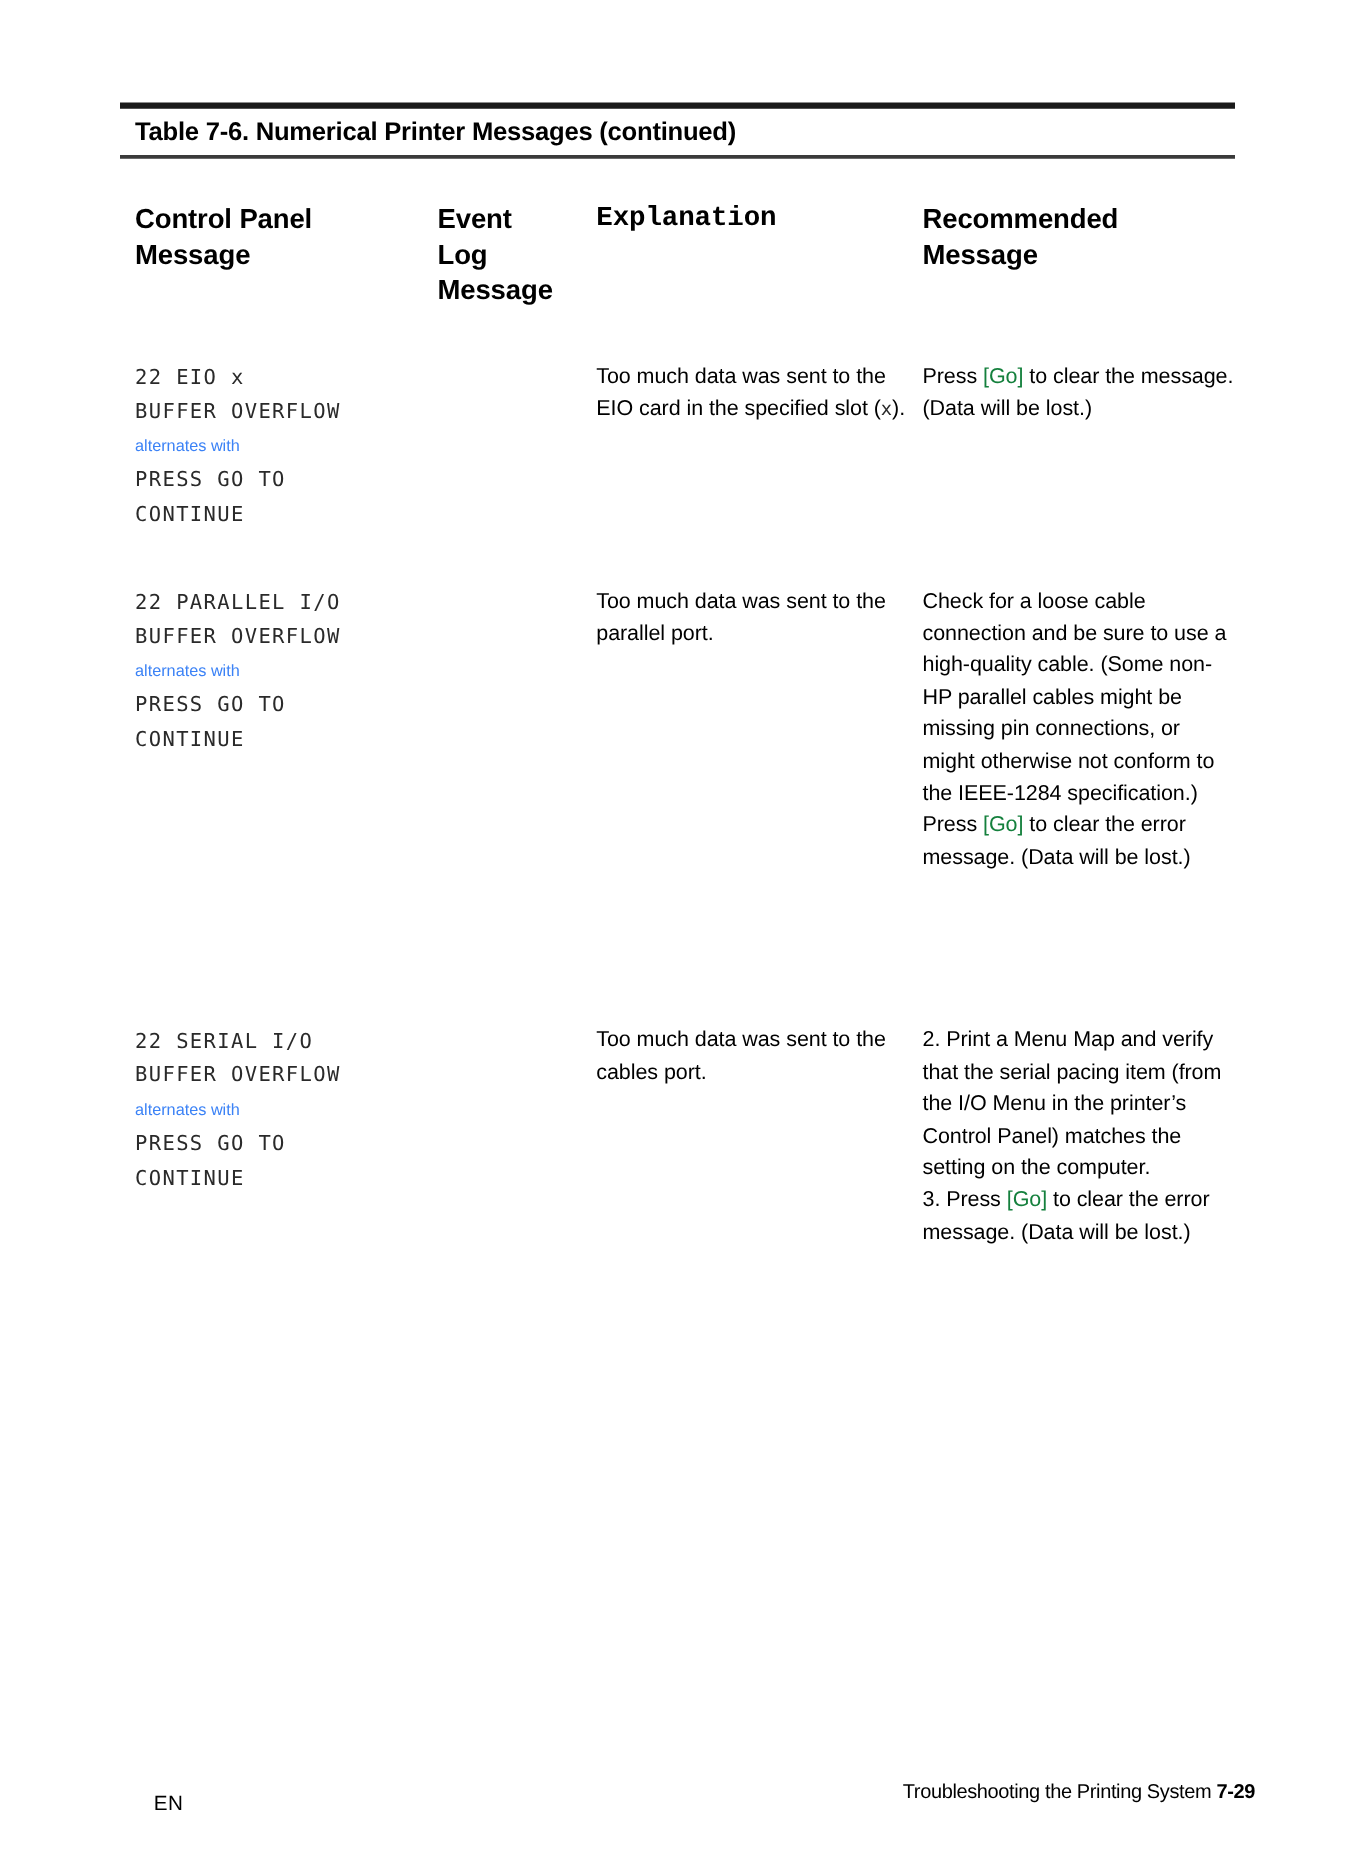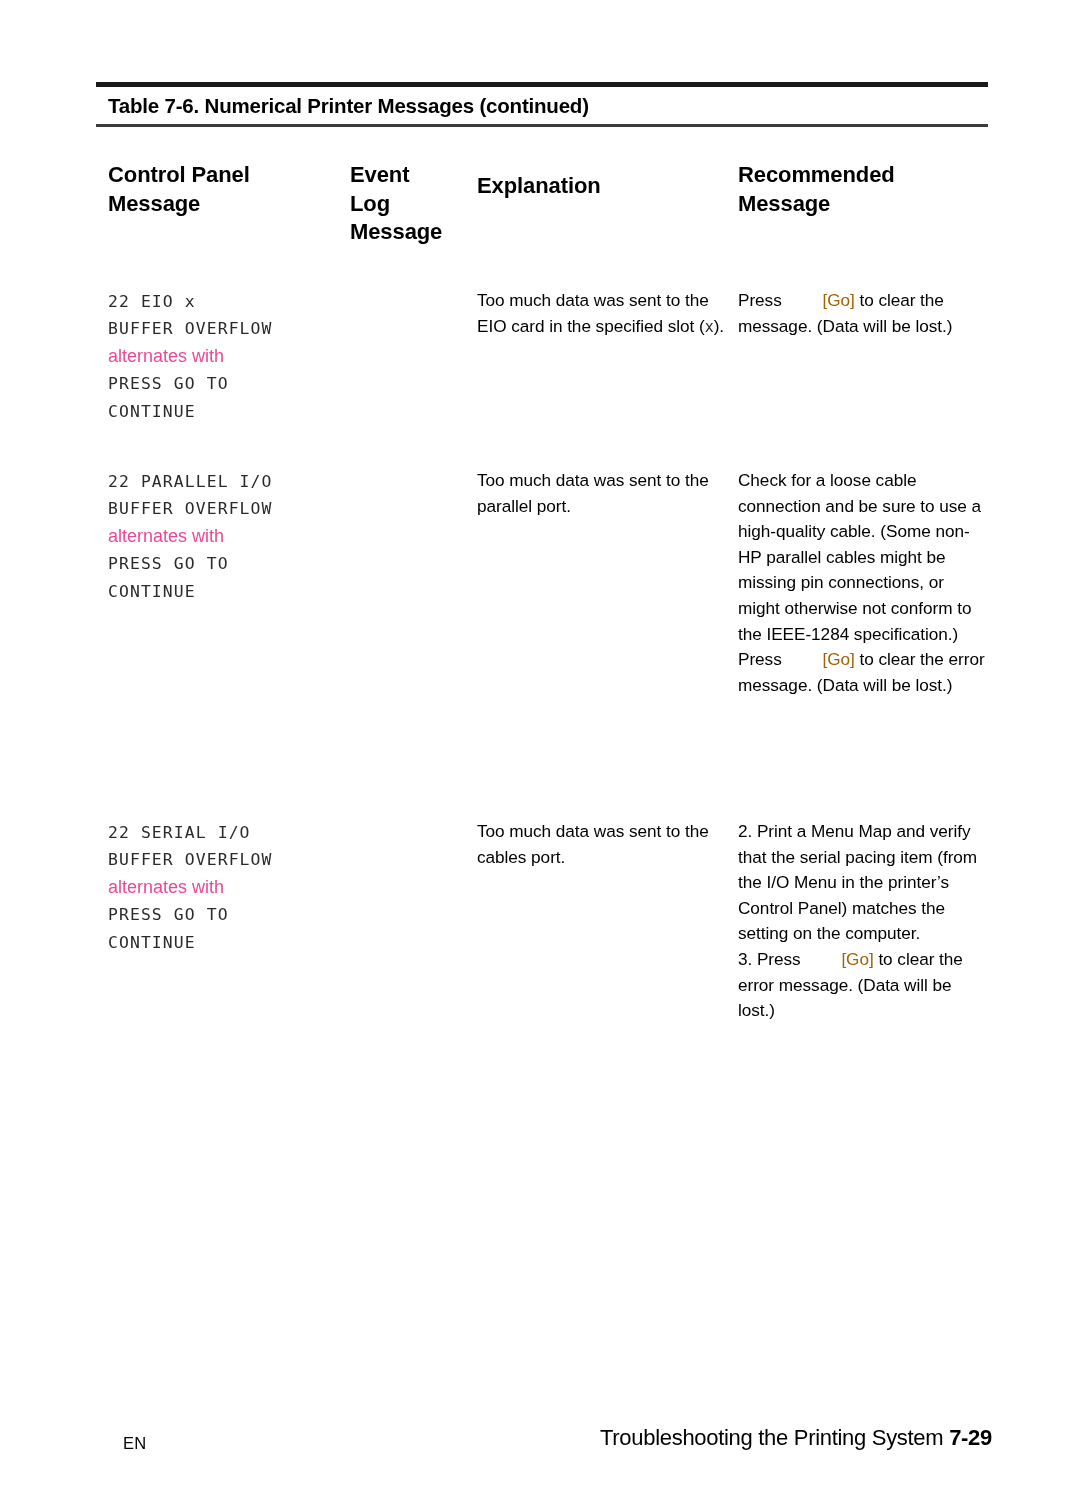--- a/index.html
+++ b/index.html
@@ -57,48 +57,47 @@
     position: absolute;
     font-size: 22px;
     font-weight: bold;
     line-height: 28.5px;
     letter-spacing: -0.1px;
   }
   .col-head span { display: block; }
 
   .ch-control { left: 108px; top: 161px; width: 230px; }
   .ch-event   { left: 350px; top: 161px; width: 120px; }
-  .ch-expl    { left: 477px; top: 172px; width: 250px; }
+  .ch-expl    { left: 477px; top: 161px; width: 250px; font-family: Liberation Mono, monospace; }
   .ch-rec     { left: 738px; top: 161px; width: 250px; }
 
   
   .cell {
     position: absolute;
     font-size: 17.2px;
     line-height: 25.6px;
     letter-spacing: -0.05px;
   }
   .cell p { margin: 0; }
 
   .mono {
     font-family: "DejaVu Sans Mono", "Liberation Mono", monospace;
     font-size: 16.4px;
     line-height: 27.4px;
     letter-spacing: 1.1px;
     color: #2a2a2a;
   }
   .mono .alt {
     font-family: "Liberation Sans", sans-serif;
-    font-size: 18px;
+    font-size: 13px;
     letter-spacing: 0;
-    color: #ec4899;
+    color: #3b82f6;
   }
   .go {
-    color: #a16207;
-    margin-left: 36px;
+    color: #15803d;
   }
   .glyph-x {
     font-family: "DejaVu Sans Mono", "Liberation Mono", monospace;
     font-size: 15px;
     color: #2a2a2a;
   }
 
   
   .r1-msg  { left: 108px; top: 288px; width: 240px; }
   .r1-expl { left: 477px; top: 288px; width: 252px; }
@@ -118,23 +117,23 @@
   .footer-left {
     position: absolute;
     left: 108px;
     top: 1434px;
     font-size: 16.5px;
     letter-spacing: 0.3px;
     margin-left: 15px;
   }
   .footer-right {
     position: absolute;
-    right: 88px;
+    right: 76px;
     top: 1425px;
-    font-size: 22px;
+    font-size: 16px;
     letter-spacing: -0.3px;
     white-space: nowrap;
   }
   .footer-right .pageno {
     font-weight: bold;
   }
 </style>
 </head>
 <body>
 

